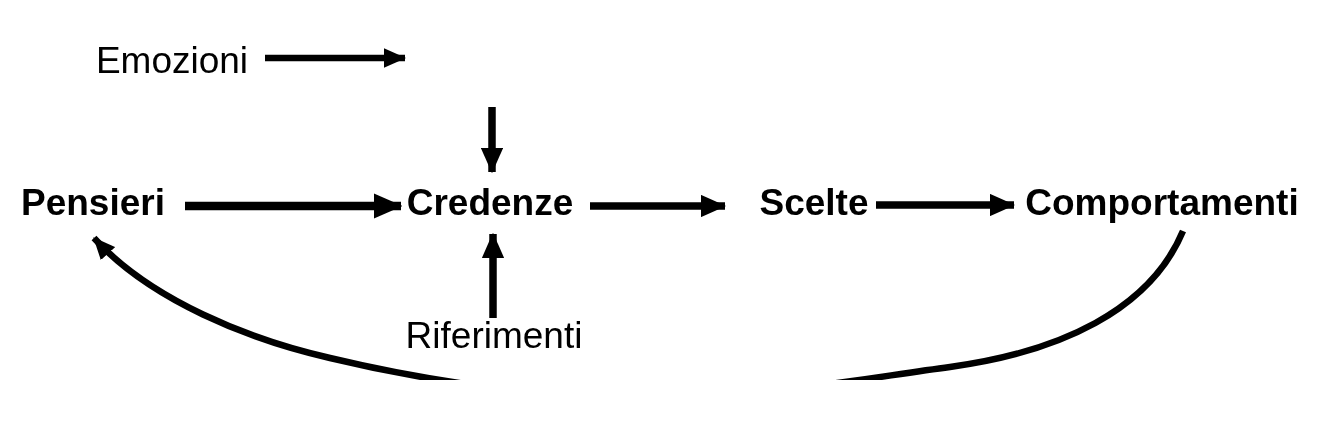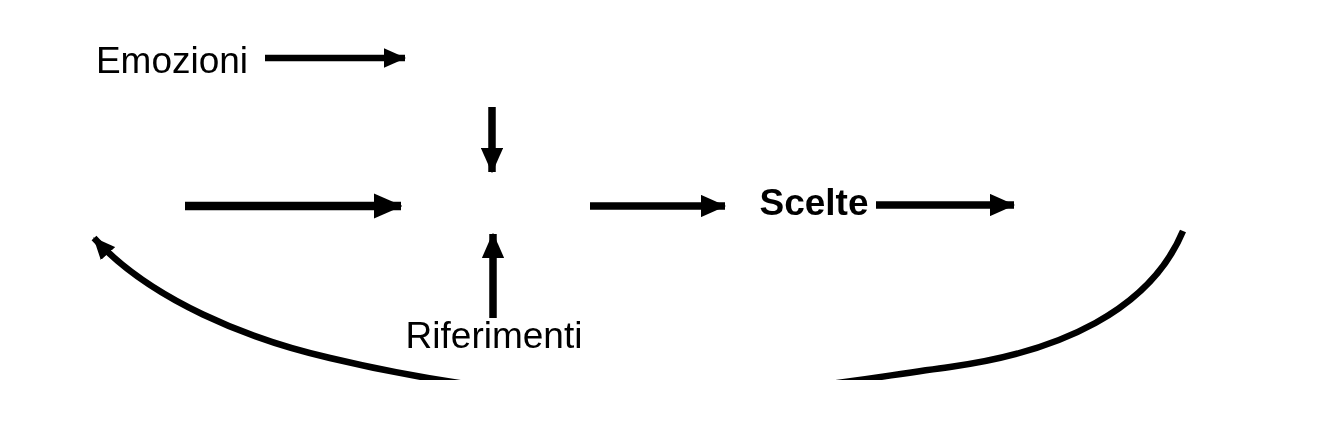--- a/index.html
+++ b/index.html
@@ -70,24 +70,33 @@
              C 860 379 760 398 650 398
              C 540 397 430 382 330 358
              C 250 340 150 300 94 238"></path>
   </svg>
 
   <div class="node" style="left:172px; top:41px">
     <span class="line">Emozioni</span>
   </div>
 
 
+  <div class="node bold" style="left:93px; top:183px">
+    <span class="line">Pensieri</span>
+  </div>
 
+  <div class="node bold" style="left:490px; top:183px">
+    <span class="line">Credenze</span>
+  </div>
 
   <div class="node bold" style="left:814px; top:183px">
     <span class="line">Scelte</span>
   </div>
 
+  <div class="node bold" style="left:1162px; top:183px">
+    <span class="line">Comportamenti</span>
+  </div>
 
   <div class="node" style="left:494px; top:316px">
     <span class="line">Riferimenti</span>
   </div>
 
 </div>
 
 </body></html>

